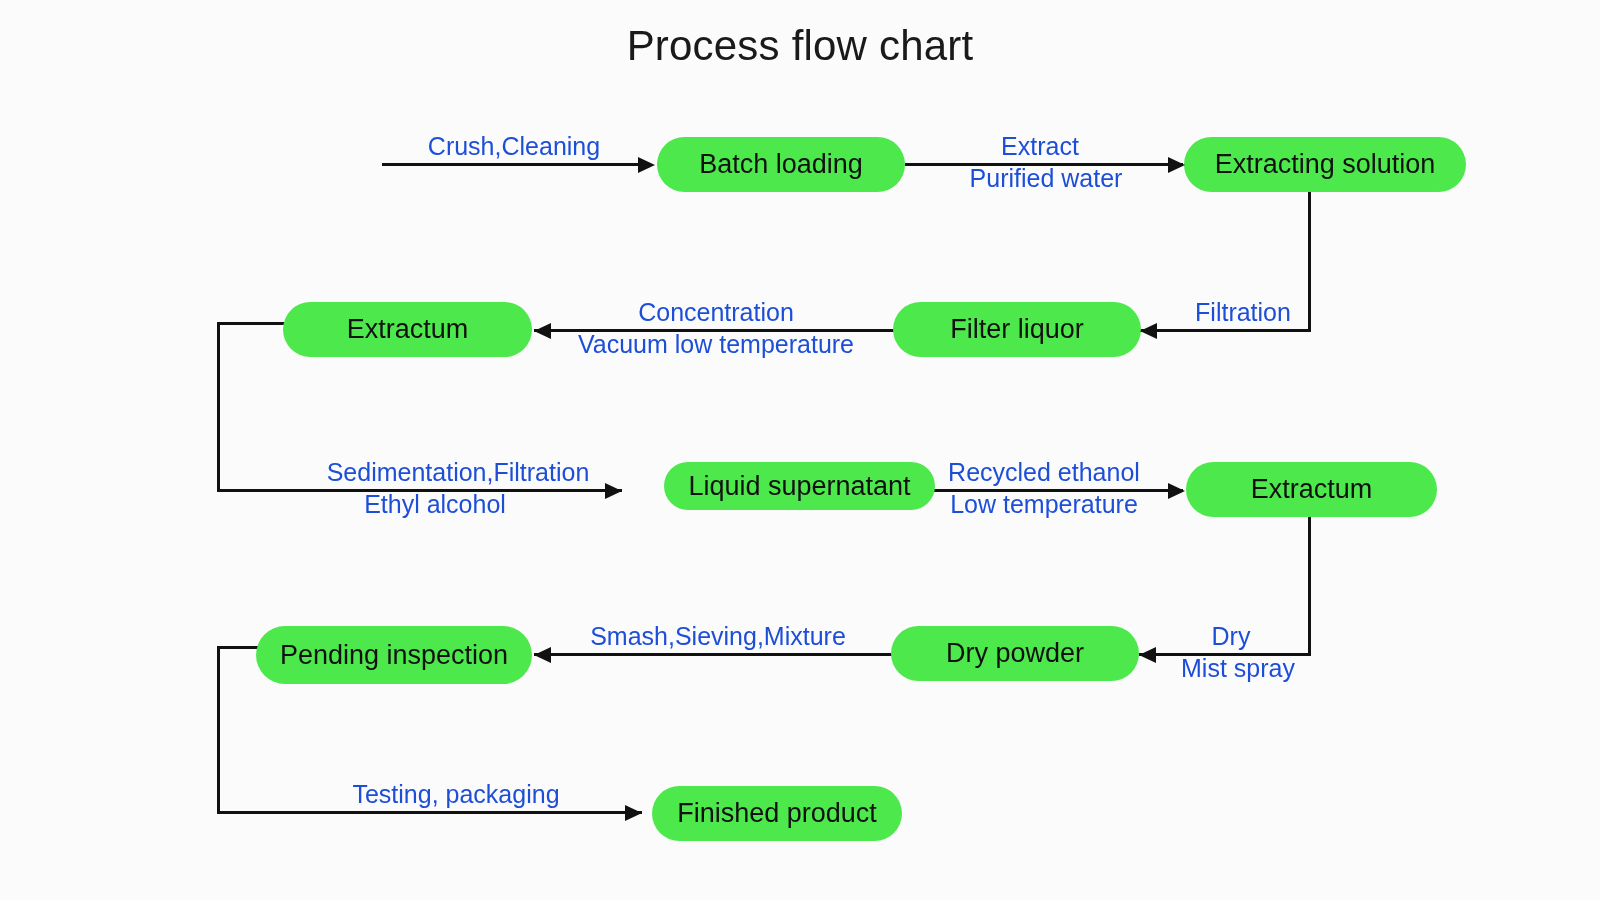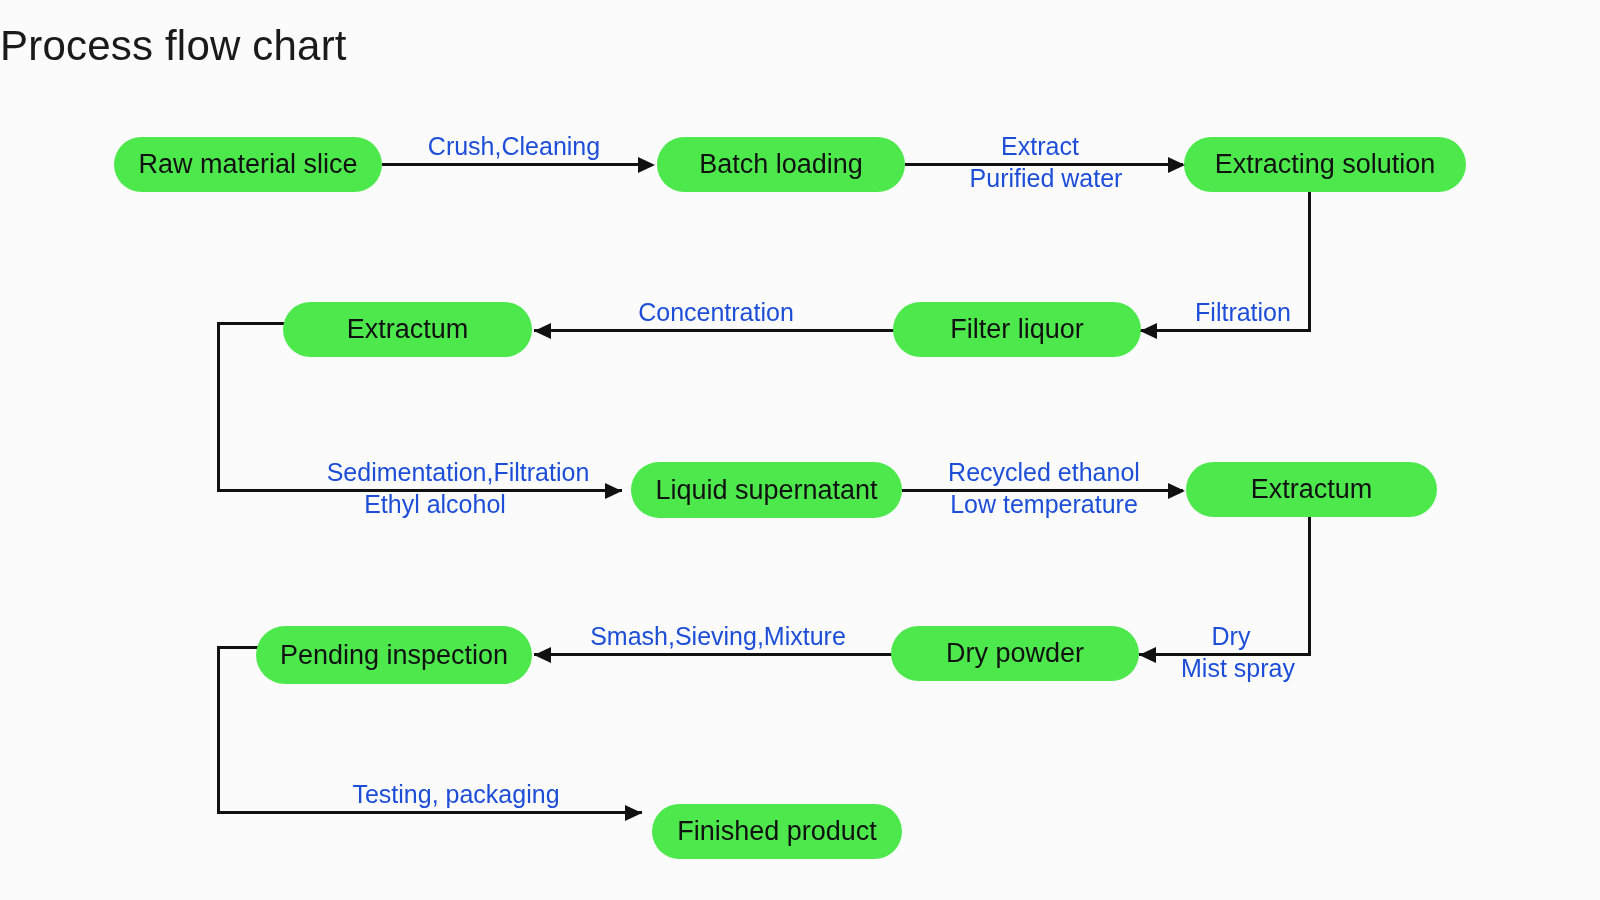--- a/index.html
+++ b/index.html
@@ -13,21 +13,21 @@
     height: 900px;
     background: #fbfbfb;
     font-family: "Liberation Sans", sans-serif;
     overflow: hidden;
   }
   #title {
     position: absolute;
     left: 0;
     top: 22px;
     width: 1600px;
-    text-align: left;
+    text-align: center;
     font-size: 42px;
     font-weight: 300;
     color: #1a1a1a;
     letter-spacing: 0.2px;
   }
   
   .node {
     position: absolute;
     box-sizing: border-box;
     background: #4ce84c;
@@ -72,21 +72,20 @@
   .elabel.above { transform: translate(-50%, -100%); }
   .elabel.below { transform: translate(-50%, 0); }
 </style>
 </head>
 <body>
 
 <div id="canvas">
 
   <div id="title">Process flow chart</div>
 
-  <div class="node" style="left:114px; top:137px; width:268px; height:55px;">Raw material slice</div>
 
   <div class="hline" style="left:382px; top:163px; width:260px;"></div>
   <div class="arrow-r" style="left:638px; top:157px;"></div>
   <div class="elabel above" style="left:514px; top:161px;">Crush,Cleaning</div>
 
   <div class="node" style="left:657px; top:137px; width:248px; height:55px;">Batch loading</div>
 
   <div class="hline" style="left:905px; top:163px; width:278px;"></div>
   <div class="arrow-r" style="left:1168px; top:157px;"></div>
   <div class="elabel above" style="left:1040px; top:161px;">Extract</div>
@@ -98,31 +97,32 @@
 
   <div class="hline" style="left:1140px; top:329px; width:171px;"></div>
   <div class="arrow-l" style="left:1140px; top:323px;"></div>
   <div class="elabel above" style="left:1243px; top:327px;">Filtration</div>
 
   <div class="node" style="left:893px; top:302px; width:248px; height:55px;">Filter liquor</div>
 
   <div class="hline" style="left:534px; top:329px; width:360px;"></div>
   <div class="arrow-l" style="left:534px; top:323px;"></div>
   <div class="elabel above" style="left:716px; top:327px;">Concentration</div>
+  <div class="elabel below" style="left:716px; top:330px;">Vacuum low temperature</div>
 
   <div class="node" style="left:283px; top:302px; width:249px; height:55px;">Extractum</div>
 
   <div class="hline" style="left:217px; top:322px; width:68px;"></div>
   <div class="vline" style="left:217px; top:322px; height:170px;"></div>
   <div class="hline" style="left:217px; top:489px; width:405px;"></div>
   <div class="arrow-r" style="left:605px; top:483px;"></div>
   <div class="elabel above" style="left:426px; top:487px;margin-left:32px;">Sedimentation,Filtration</div>
   <div class="elabel below" style="left:435px; top:490px;">Ethyl alcohol</div>
 
-  <div class="node" style="left:631px; top:462px; width:271px; height:56px;">Liquid supernatant</div>
+  <div class="node" style="left:664px; top:462px; width:271px; height:48px;">Liquid supernatant</div>
 
   <div class="hline" style="left:902px; top:489px; width:281px;"></div>
   <div class="arrow-r" style="left:1168px; top:483px;"></div>
   <div class="elabel above" style="left:1044px; top:487px;text-align:right;">Recycled ethanol</div>
   <div class="elabel below" style="left:1044px; top:490px;">Low temperature</div>
 
   <div class="node" style="left:1186px; top:462px; width:251px; height:55px;">Extractum</div>
 
   <div class="vline" style="left:1308px; top:517px; height:139px;"></div>
 
@@ -138,15 +138,15 @@
   <div class="elabel above" style="left:718px; top:651px;">Smash,Sieving,Mixture</div>
 
   <div class="node" style="left:256px; top:626px; width:276px; height:58px;">Pending inspection</div>
 
   <div class="hline" style="left:217px; top:646px; width:44px;"></div>
   <div class="vline" style="left:217px; top:646px; height:168px;"></div>
   <div class="hline" style="left:217px; top:811px; width:425px;"></div>
   <div class="arrow-r" style="left:625px; top:805px;"></div>
   <div class="elabel above" style="left:456px; top:809px;">Testing, packaging</div>
 
-  <div class="node" style="left:652px; top:786px; width:250px; height:55px;margin-top:18px;">Finished product</div>
+  <div class="node" style="left:652px; top:786px; width:250px; height:55px;">Finished product</div>
 
 </div>
 
 </body></html>

